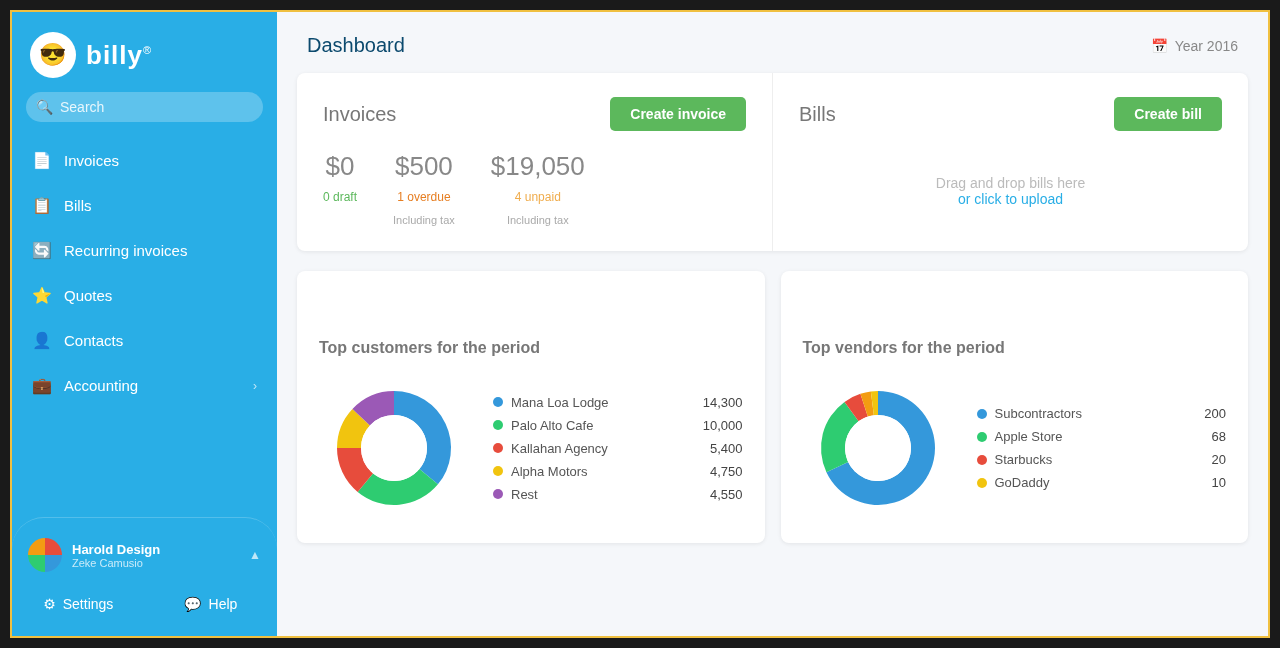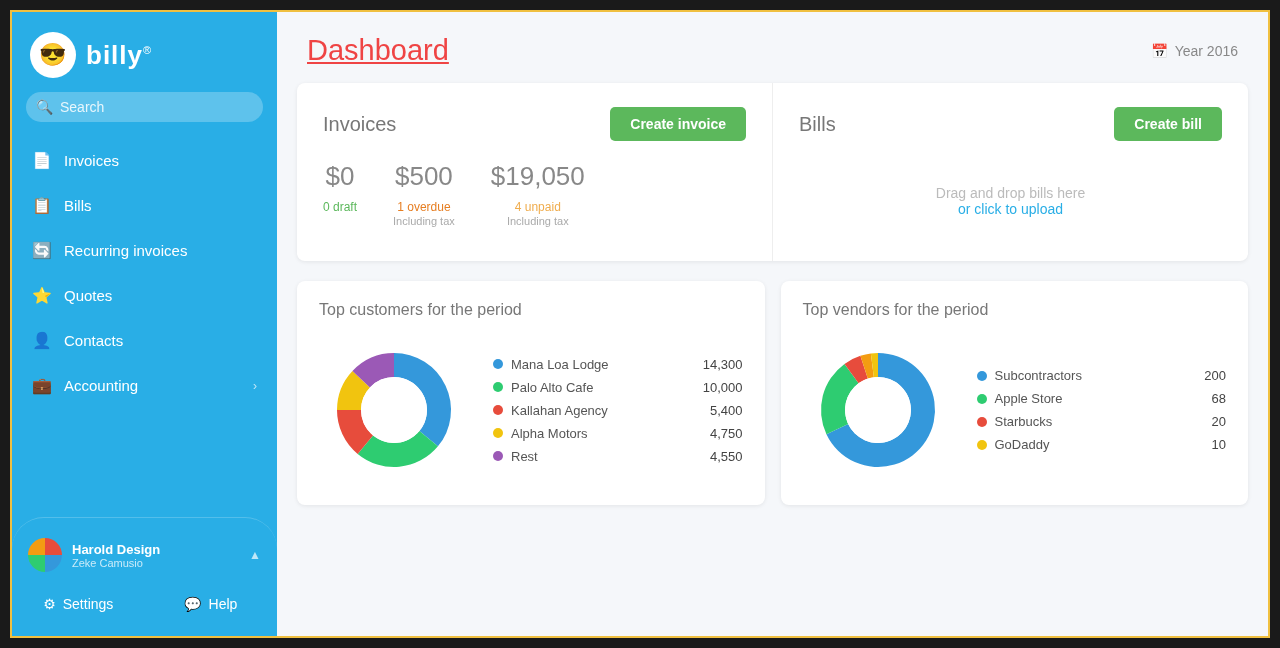--- a/index.html
+++ b/index.html
@@ -169,24 +169,23 @@
 
     .main-header {
       display: flex;
       align-items: center;
       justify-content: space-between;
       padding: 22px 30px 16px;
       background: #f5f7fa;
     }
 
     .main-title {
-      font-size: 29px;
-      color: #ef4444;
+      font-size: 20px;
+      color: #0c4a6e;
       font-weight: 400;
-      text-decoration: underline;
     }
 
     .year-selector {
       display: flex;
       align-items: center;
       gap: 6px;
       color: #888;
       font-size: 14px;
       cursor: pointer;
     }
@@ -262,21 +261,21 @@
       margin-top: 8px;
     }
 
     .stat-label.draft { color: #5cb85c; }
     .stat-label.overdue { color: #e67e22; }
     .stat-label.unpaid { color: #f0ad4e; }
 
     .stat-sub {
       font-size: 11px;
       color: #aaa;
-      margin-top: 1px;
+      margin-top: 10px;
     }
 
     .bills-drop-area {
       flex: 1;
       display: flex;
       flex-direction: column;
       align-items: center;
       justify-content: center;
       min-height: 80px;
       color: #aaa;
@@ -295,22 +294,23 @@
       flex: 1;
       background: #fff;
       border-radius: 8px;
       box-shadow: 0 1px 4px rgba(0,0,0,0.08);
       padding: 20px 22px;
     }
 
     .chart-title {
       font-size: 16px;
       color: #777;
-      font-weight: 400;
+      font-weight: 700;
       margin-bottom: 16px;
+      margin-top: 48px;
     }
 
     .chart-body {
       display: flex;
       align-items: center;
       gap: 24px;
     }
 
     .donut-wrap {
       width: 150px;

